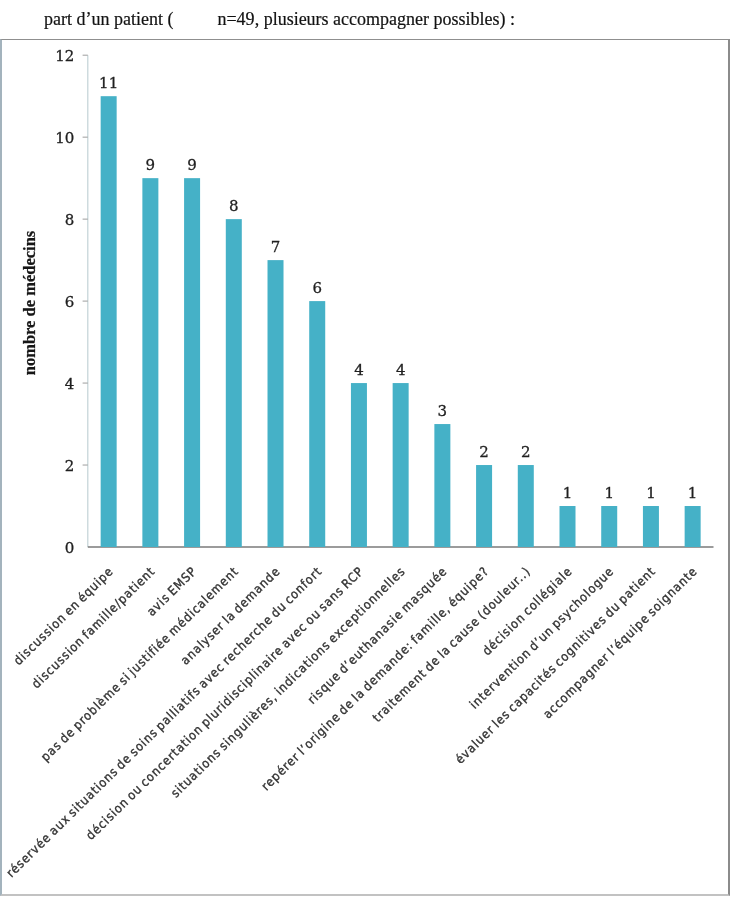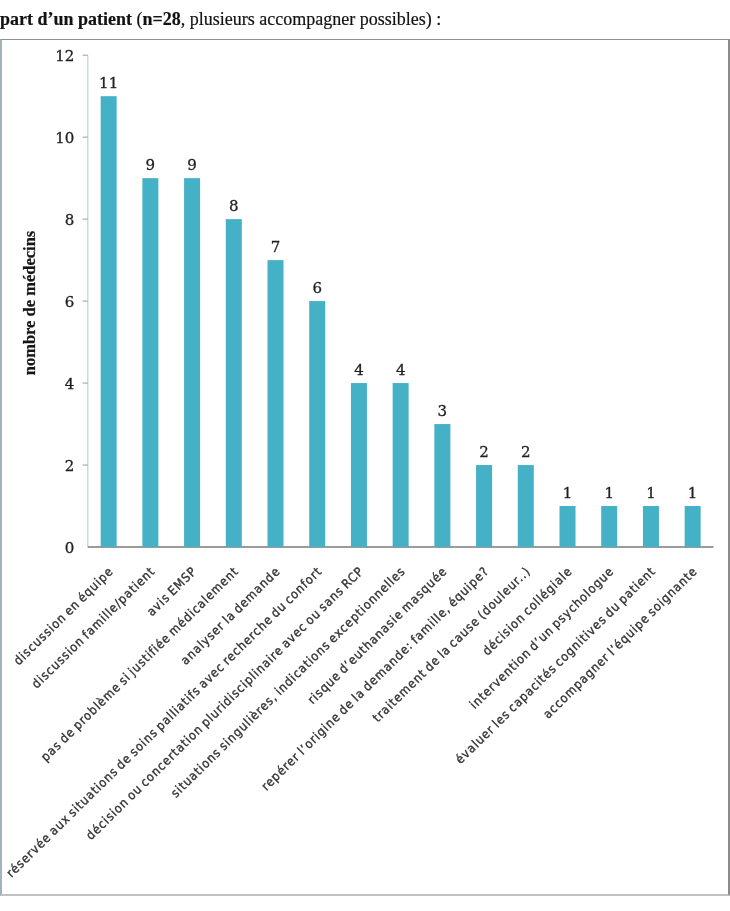--- a/index.html
+++ b/index.html
@@ -1,29 +1,29 @@
 <!DOCTYPE html>
 <html><head>
 <meta charset="utf-8">
 <style>
   html,body{margin:0;padding:0;background:#ffffff;}
   body{width:730px;height:911px;font-family:"Liberation Serif",serif;overflow:hidden;position:relative;}
   #caption{position:absolute;left:0;top:9px;will-change:opacity;font-size:18px;line-height:1.15;color:#121212;white-space:nowrap;letter-spacing:0px;-webkit-text-stroke:0.2px #121212;}
-  #caption b{font-weight:bold;}
+  #caption b{font-weight:normal;margin-left:44px;}
   #chartbox{position:absolute;left:0px;top:39px;width:730px;height:857px;background:#fff;box-sizing:border-box;border-top:1px solid #8f8f8f;border-left:2px solid #a3b3bd;border-right:2px solid #8b8b8b;border-bottom:2px solid #c2c2c2;}
   #chartsvg{position:absolute;left:0;top:0;will-change:opacity;}
   .ytick-lbl{font-family:"DejaVu Serif",serif;font-size:15px;fill:#1f1f1f;text-anchor:end;stroke:#1f1f1f;stroke-width:0.3px;paint-order:stroke fill;}
   .dlabel{font-family:"DejaVu Serif",serif;font-size:15px;fill:#1f1f1f;text-anchor:middle;stroke:#1f1f1f;stroke-width:0.3px;paint-order:stroke fill;}
   .ylabel{font-family:"Liberation Serif",serif;font-size:16.5px;font-weight:bold;fill:#161616;text-anchor:middle;stroke:#161616;stroke-width:0.25px;paint-order:stroke fill;}
   .catlabel{font-family:"DejaVu Sans Condensed","DejaVu Sans",sans-serif;font-size:12.5px;fill:#333333;letter-spacing:0.95px;word-spacing:-1.5px;text-anchor:end;stroke:#333333;stroke-width:0.35px;paint-order:stroke fill;}
 </style>
 </head>
 <body>
 
-<div id="caption"><b>part d’un patient</b><span> (</span><b>n=28</b><span>, plusieurs accompagner possibles) :</span></div>
+<div id="caption"><b>part d’un patient</b><span> (</span><b>n=49</b><span>, plusieurs accompagner possibles) :</span></div>
 
 <div id="chartbox" style="border-color: rgb(143, 143, 143) rgb(139, 139, 139) rgb(194, 194, 194) rgb(163, 179, 189);">
   <svg id="chartsvg" width="725" height="854" viewBox="0 0 725 854">
     <g id="axes">
       <line id="yaxis" x1="85.8" y1="15.200000000000003" x2="85.8" y2="507" stroke="#c2d2d6" stroke-width="1.2"></line>
       <line id="xaxis" x1="85.8" y1="507" x2="711.5" y2="507" stroke="#7a7a7a" stroke-width="1.3"></line>
     </g>
     <g id="yticks">
         <text x="72.3" y="512.5" class="ytick-lbl" fill="#1f1f1f" stroke="#1f1f1f">0</text>
         <line x1="80.6" y1="425.0333333333333" x2="85.8" y2="425.0333333333333" stroke="#a6a6a6" stroke-width="1.1"></line>

